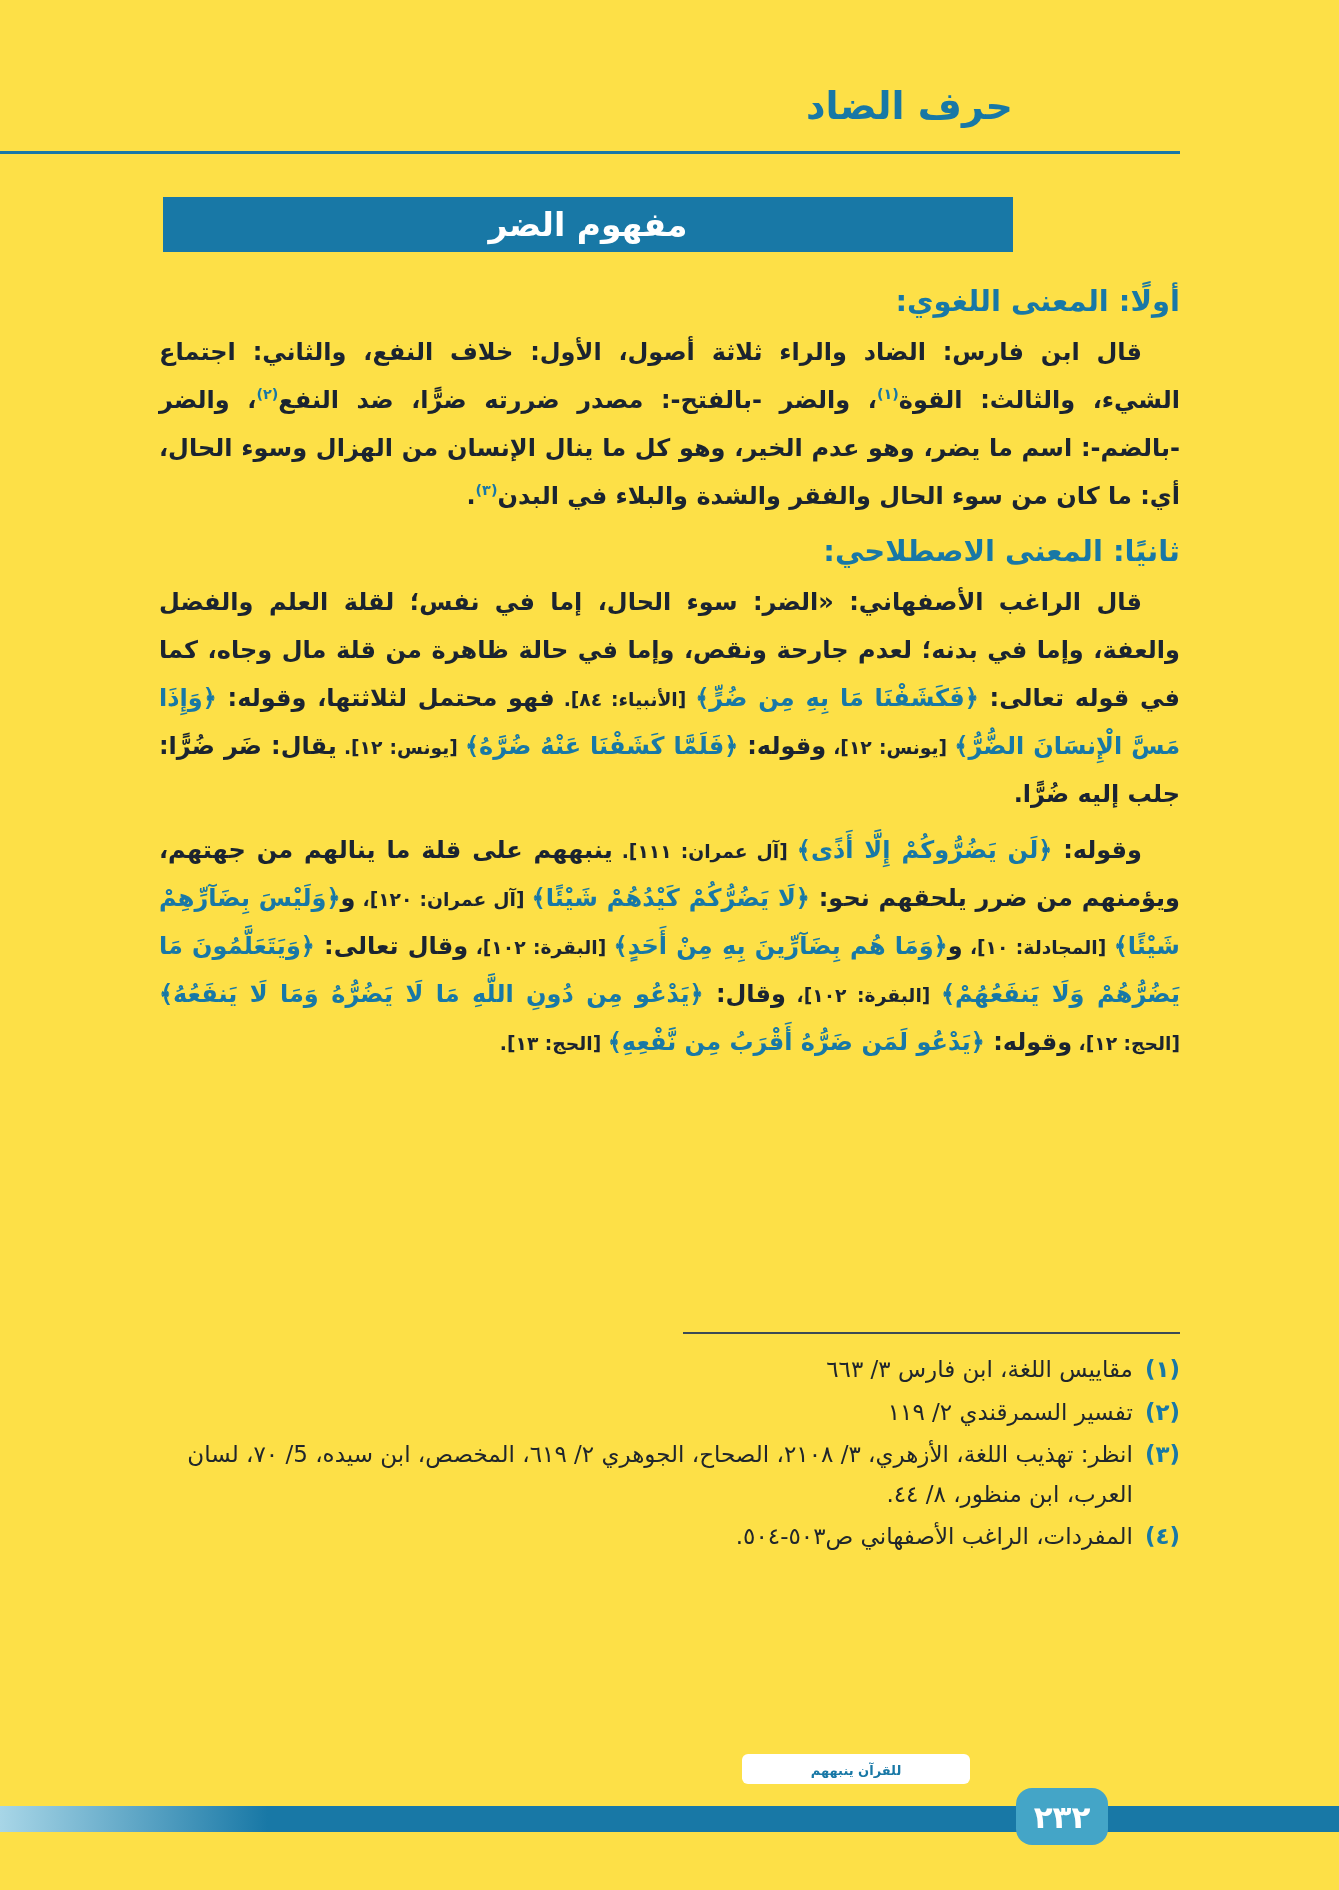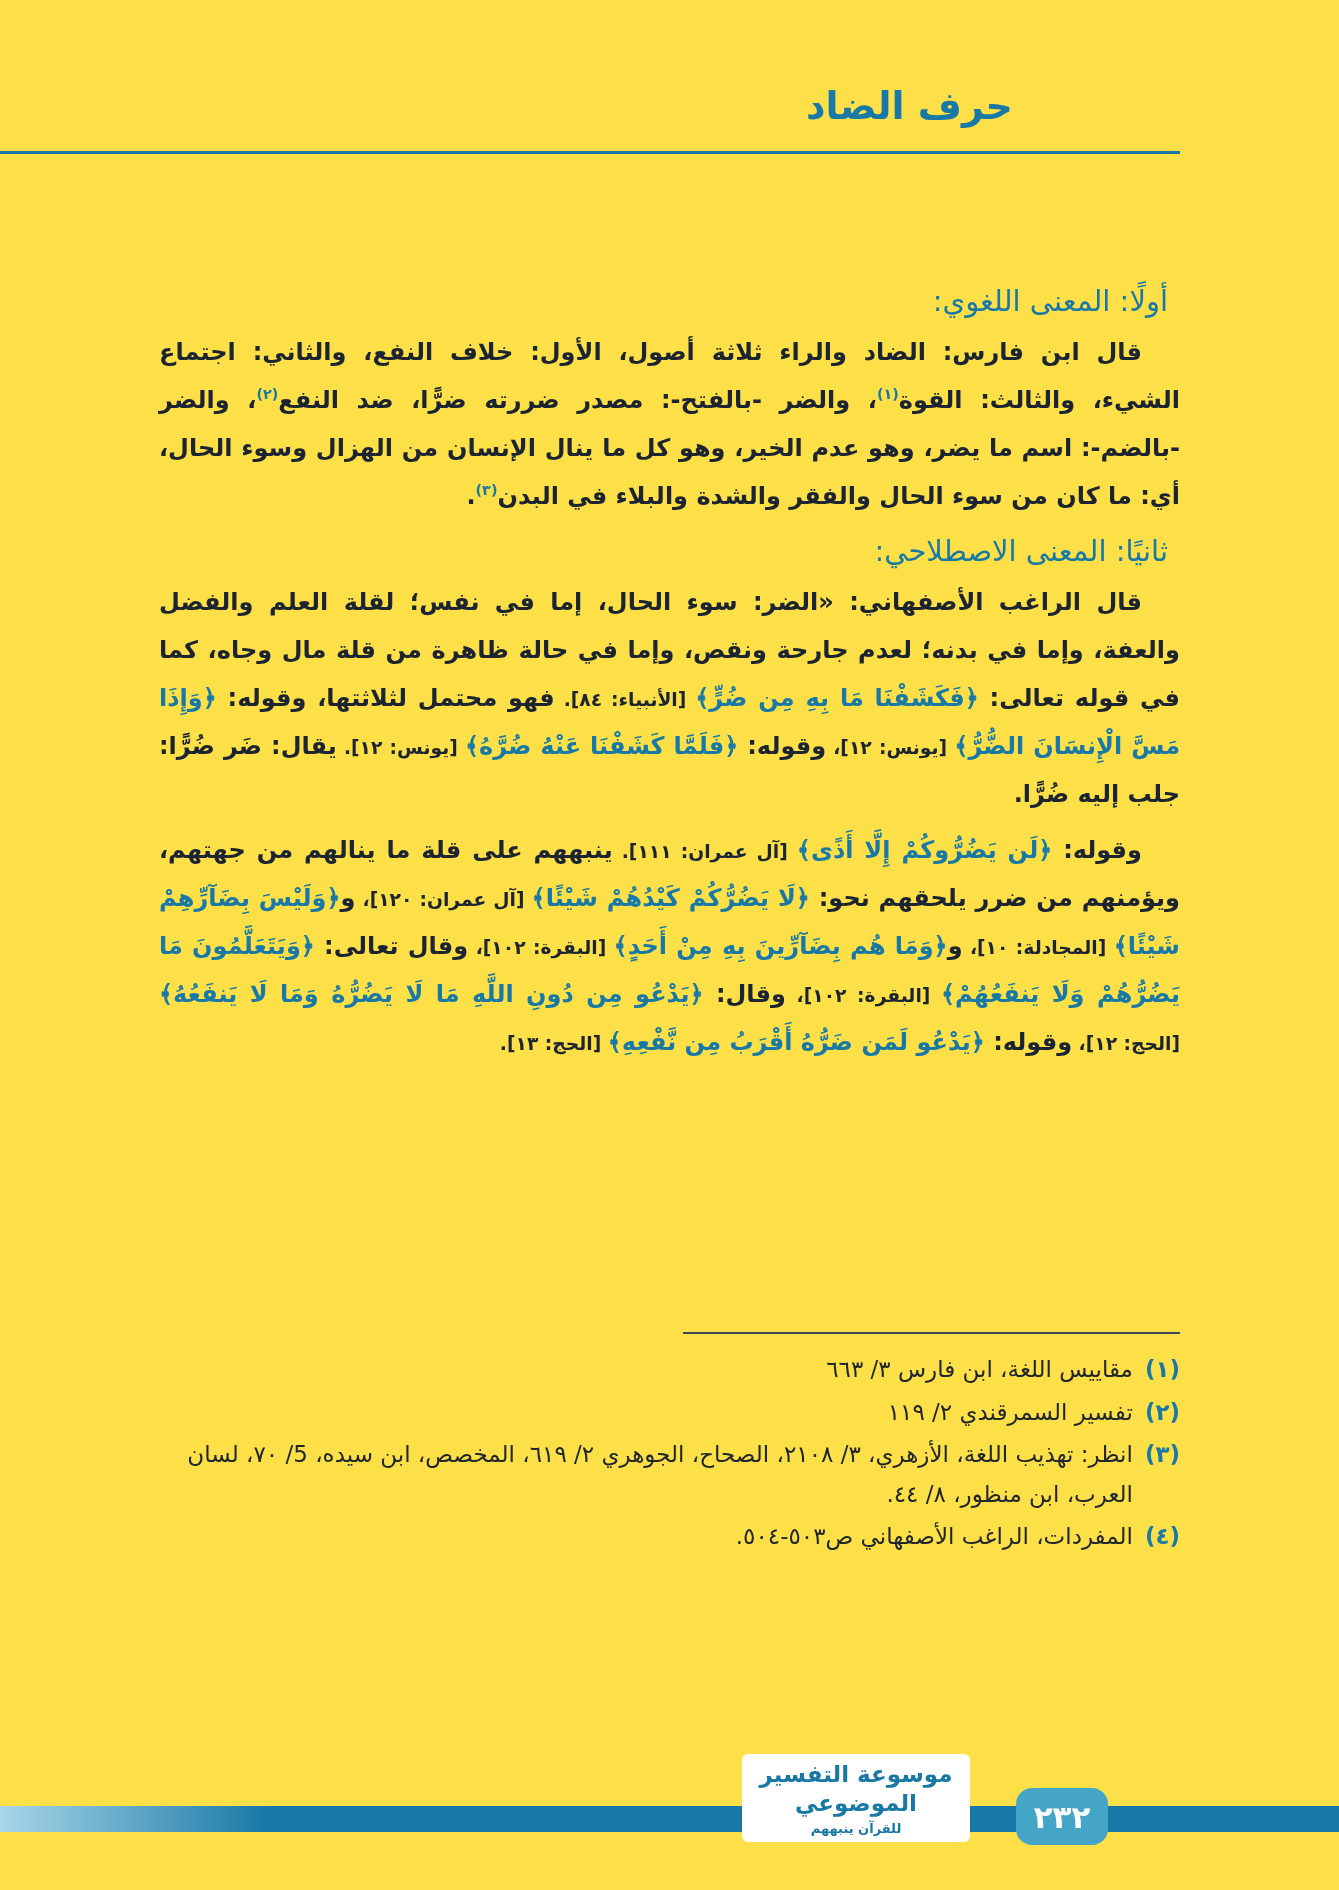--- a/index.html
+++ b/index.html
@@ -32,22 +32,22 @@
     position:absolute;top:197px;left:163px;width:850px;height:55px;
     background:var(--accent);
     display:flex;align-items:center;justify-content:center;
   }
   .banner span{color:#ffffff;font-size:33px;font-weight:bold;}
   
   .content{
     position:absolute;top:270px;left:159px;width:1021px;
   }
   .section-heading{
-    font-size:29px;font-weight:normal;color:var(--accent);
-    margin:14px 12px 10px;
+    font-size:29px;font-weight:bold;color:var(--accent);
+    margin:14px 0 10px;
   }
   .para{
     font-size:24px;font-weight:bold;color:var(--ink);
     line-height:2.0;text-align:justify;text-indent:38px;
     margin:0 0 8px;
   }
   .seg-quran{color:var(--accent);}
   .seg-cite{font-size:0.78em;font-weight:bold;}
   .seg-fn{color:var(--accent);font-size:0.6em;vertical-align:super;font-weight:bold;}
   
@@ -84,20 +84,23 @@
   .page-number span{color:#ffffff;font-size:31px;font-weight:bold;}
 </style>
 </head>
 <body>
 
 <div class="page">
 
   <div class="chapter-title">حرف الضاد</div>
   <div class="header-rule"></div>
 
+  <div class="banner">
+    <span>مفهوم الضر</span>
+  </div>
 
   <main class="content">
       <h2 class="section-heading">أولًا: المعنى اللغوي:</h2>
       <p class="para"><span class="seg-text">قال ابن فارس: الضاد والراء ثلاثة أصول، الأول: خلاف النفع، والثاني: اجتماع الشيء، والثالث: القوة</span><span class="seg-fn">(١)</span><span class="seg-text">، والضر -بالفتح-: مصدر ضررته ضرًّا، ضد النفع</span><span class="seg-fn">(٢)</span><span class="seg-text">، والضر -بالضم-: اسم ما يضر، وهو عدم الخير، وهو كل ما ينال الإنسان من الهزال وسوء الحال، أي: ما كان من سوء الحال والفقر والشدة والبلاء في البدن</span><span class="seg-fn">(٣)</span><span class="seg-text">.</span></p>
       <h2 class="section-heading">ثانيًا: المعنى الاصطلاحي:</h2>
       <p class="para"><span class="seg-text">قال الراغب الأصفهاني: «الضر: سوء الحال، إما في نفس؛ لقلة العلم والفضل والعفة، وإما في بدنه؛ لعدم جارحة ونقص، وإما في حالة ظاهرة من قلة مال وجاه، كما في قوله تعالى: </span><span class="seg-quran">﴿فَكَشَفْنَا مَا بِهِ مِن ضُرٍّ﴾</span><span class="seg-cite"> [الأنبياء: ٨٤]. </span><span class="seg-text">فهو محتمل لثلاثتها، وقوله: </span><span class="seg-quran">﴿وَإِذَا مَسَّ الْإِنسَانَ الضُّرُّ﴾</span><span class="seg-cite"> [يونس: ١٢]، </span><span class="seg-text">وقوله: </span><span class="seg-quran">﴿فَلَمَّا كَشَفْنَا عَنْهُ ضُرَّهُ﴾</span><span class="seg-cite"> [يونس: ١٢]. </span><span class="seg-text">يقال: ضَر ضُرًّا: جلب إليه ضُرًّا.</span></p>
       <p class="para"><span class="seg-text">وقوله: </span><span class="seg-quran">﴿لَن يَضُرُّوكُمْ إِلَّا أَذًى﴾</span><span class="seg-cite"> [آل عمران: ١١١]. </span><span class="seg-text">ينبههم على قلة ما ينالهم من جهتهم، ويؤمنهم من ضرر يلحقهم نحو: </span><span class="seg-quran">﴿لَا يَضُرُّكُمْ كَيْدُهُمْ شَيْئًا﴾</span><span class="seg-cite"> [آل عمران: ١٢٠]، </span><span class="seg-text">و</span><span class="seg-quran">﴿وَلَيْسَ بِضَآرِّهِمْ شَيْئًا﴾</span><span class="seg-cite"> [المجادلة: ١٠]، </span><span class="seg-text">و</span><span class="seg-quran">﴿وَمَا هُم بِضَآرِّينَ بِهِ مِنْ أَحَدٍ﴾</span><span class="seg-cite"> [البقرة: ١٠٢]، </span><span class="seg-text">وقال تعالى: </span><span class="seg-quran">﴿وَيَتَعَلَّمُونَ مَا يَضُرُّهُمْ وَلَا يَنفَعُهُمْ﴾</span><span class="seg-cite"> [البقرة: ١٠٢]، </span><span class="seg-text">وقال: </span><span class="seg-quran">﴿يَدْعُو مِن دُونِ اللَّهِ مَا لَا يَضُرُّهُ وَمَا لَا يَنفَعُهُ﴾</span><span class="seg-cite"> [الحج: ١٢]، </span><span class="seg-text">وقوله: </span><span class="seg-quran">﴿يَدْعُو لَمَن ضَرُّهُ أَقْرَبُ مِن نَّفْعِهِ﴾</span><span class="seg-cite"> [الحج: ١٣].</span></p>
     </main>
 
   <div class="fn-rule"></div>
@@ -116,21 +119,20 @@
       </div>
       <div class="footnote">
         <span class="fn-marker">(٤)</span>
         <span class="fn-text">المفردات، الراغب الأصفهاني ص٥٠٣-٥٠٤.</span>
       </div>
     </section>
 
   <div class="footer-bar"></div>
 
   <div class="logo">
-    <div class="logo-line1">موسوعة التفسير الموضوعي</div>
     <div class="logo-line2">للقرآن ينبههم</div>
   </div>
 
   <div class="page-number">
     <span>٢٣٢</span>
   </div>
 
 </div>
 
 </body></html>

